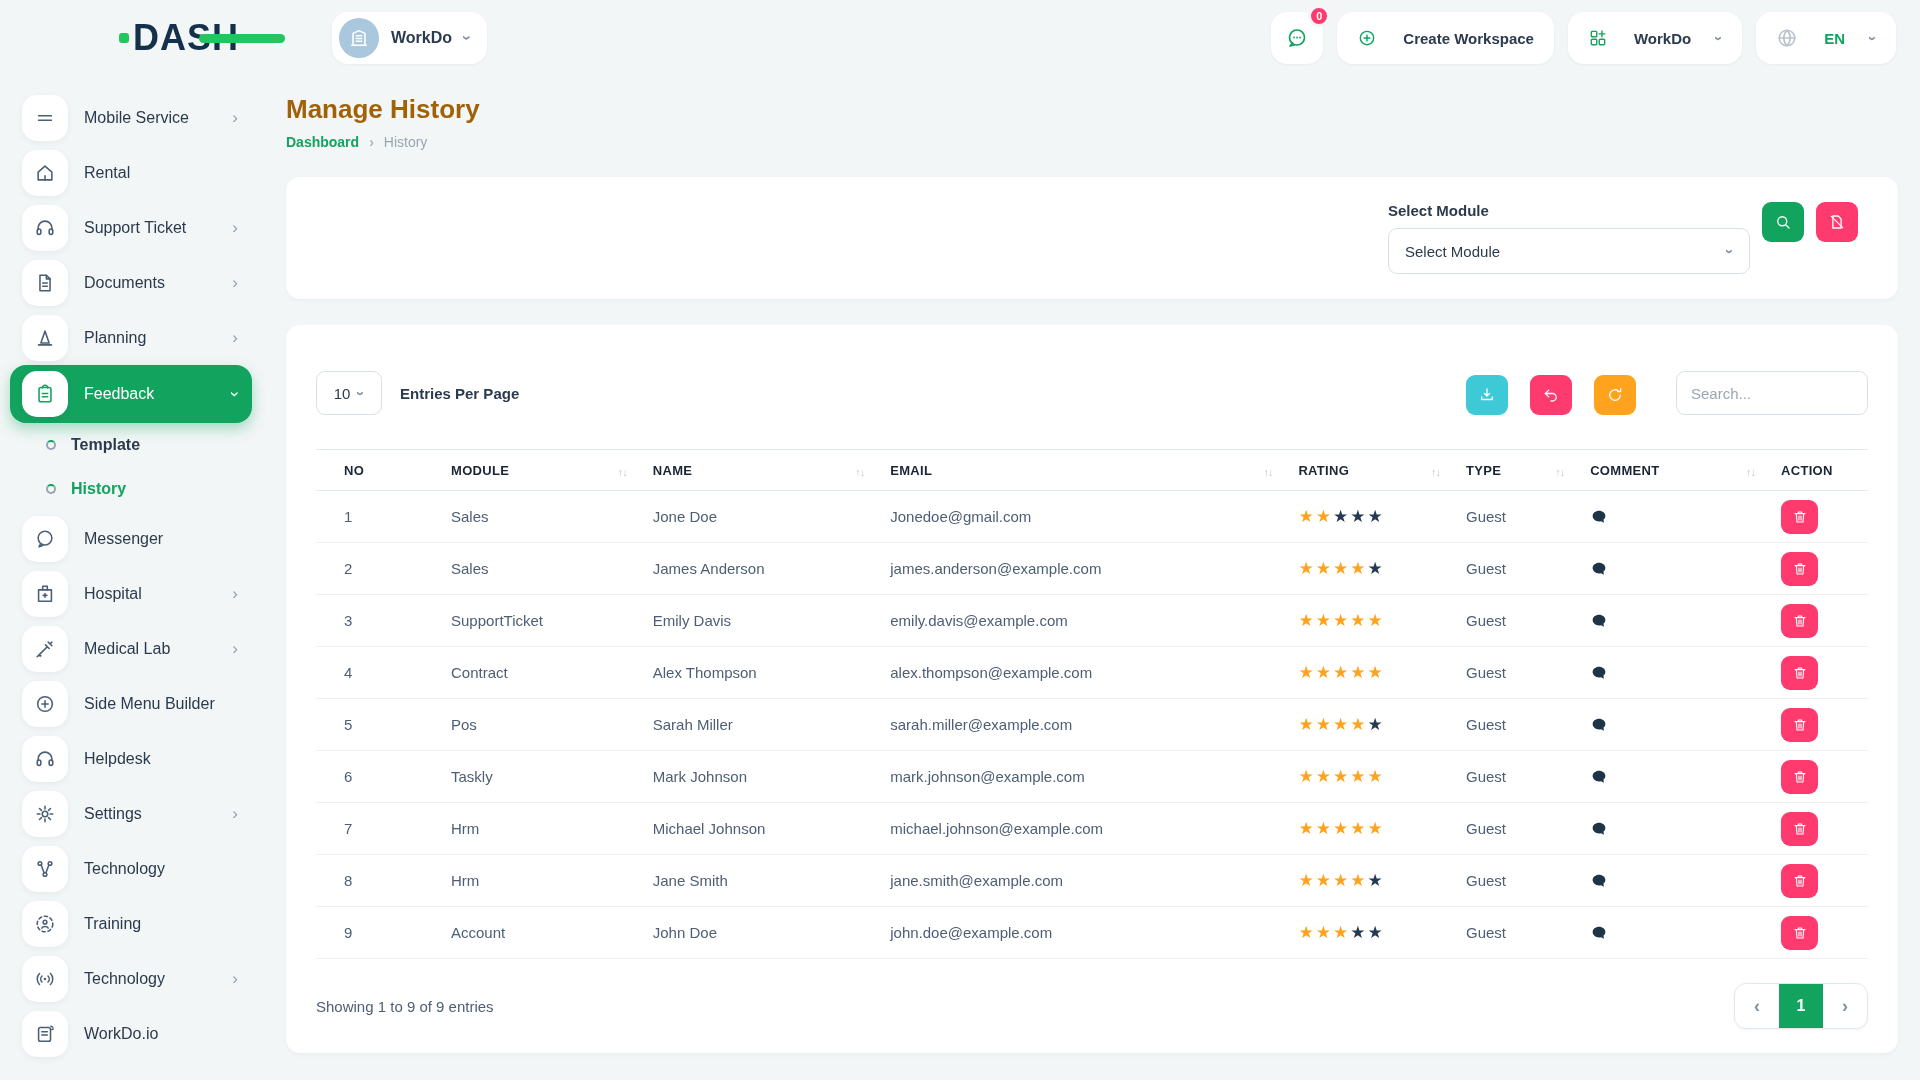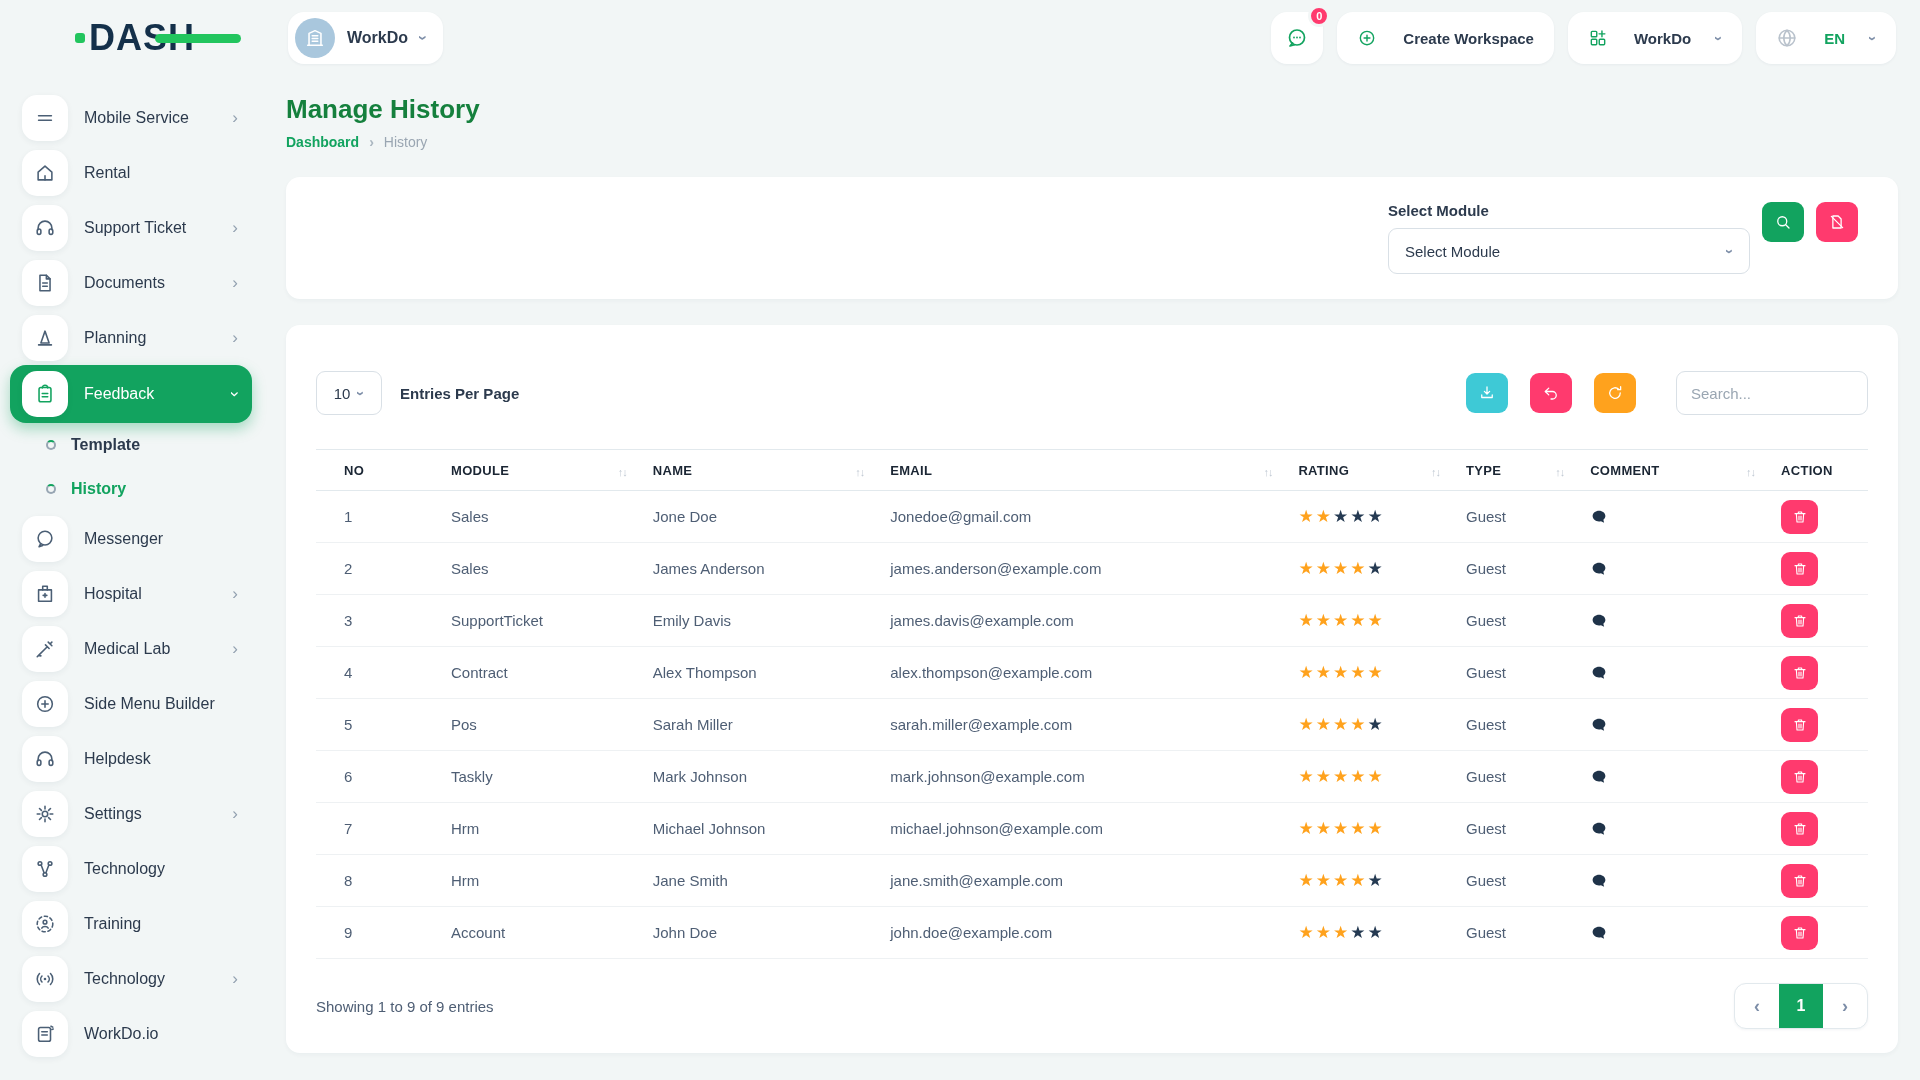--- a/index.html
+++ b/index.html
@@ -12,21 +12,21 @@
   body{
     width:1920px; height:1080px; overflow:hidden; position:relative;
     background:var(--bg); font-family:"Liberation Sans", sans-serif; color:var(--text);
   }
   .ic{display:inline-flex;}
   .ic svg{width:100%; height:100%; fill:none; stroke:currentColor; stroke-width:1.7; stroke-linecap:round; stroke-linejoin:round;}
   .ic16{width:16px;height:16px;} .ic18{width:18px;height:18px;} .ic20{width:20px;height:20px;}
   .ic22{width:22px;height:22px;} .ic24{width:24px;height:24px;}
 
   
-  .topbar{position:absolute; top:0; left:0; right:0; height:76px; display:flex; align-items:center;}
+  .topbar{position:absolute; top:0; left:0; right:0; height:76px; display:flex; align-items:center;padding-left:44px;}
   .logo-area{width:270px; display:flex; justify-content:center; align-items:center;}
   .logo{font-size:36px; font-weight:800; letter-spacing:1px; color:var(--navy); display:flex; align-items:center; position:relative;}
   .logo::before{content:""; width:10px; height:10px; border-radius:3px; background:var(--logo-green); margin-right:4px;}
   .logo::after{content:""; position:absolute; right:-46px; top:17px; width:86px; height:9px; border-radius:5px; background:var(--logo-green);}
   .ws-pill{margin-left:18px; background:#fff; border-radius:16px; height:52px; padding:6px 18px 6px 7px;
     display:flex; align-items:center; gap:12px; cursor:pointer; box-shadow:0 1px 3px rgba(20,48,74,.05);}
   .ws-avatar{width:40px; height:40px; border-radius:50%; background:#A9C7DD; color:#fff; display:flex; align-items:center; justify-content:center;}
   .ws-name{font-size:16px; font-weight:700; color:var(--sbtext);}
   .chev{color:#7D8EA8; font-weight:700; display:inline-block;}
   .chev-down{transform:rotate(90deg);}
@@ -52,21 +52,21 @@
   .sb-item.active .tile{color:var(--green);}
   .sb-item.active .sb-label{color:#fff;}
   .sb-item.active .sb-chev{color:#fff; transform:rotate(90deg);}
   .sb-sub{height:44px; display:flex; align-items:center; gap:15px; padding-left:46px; cursor:pointer;}
   .bullet{width:10px; height:10px; border-radius:50%; border:2px solid #98A6B3; border-top-color:var(--green);}
   .sb-sublabel{font-size:16px; font-weight:700; color:var(--sbtext);}
   .sb-sub.active .sb-sublabel{color:var(--green);}
 
   
   .main{position:absolute; top:76px; left:270px; right:0; bottom:0; padding:14px 22px 0 16px; overflow:hidden;}
-  .page-title{font-size:26px; font-weight:700; color:#15803d; margin-top:4px;}
+  .page-title{font-size:26px; font-weight:700; color:#a16207; margin-top:4px;}
   .breadcrumb{display:flex; align-items:center; gap:10px; margin-top:9px; font-size:14px;}
   .bc-link{color:var(--green); font-weight:600; text-decoration:none; cursor:pointer;}
   .bc-sep{color:#AAB6C0; font-weight:700;}
   .bc-current{color:var(--muted);}
 
   .card{background:var(--card); border-radius:14px; box-shadow:0 2px 4px rgba(20,48,74,.04);}
   .filter-card{margin-top:27px; height:122px; position:relative;}
   .filter-right{position:absolute; right:40px; top:50%; transform:translateY(-50%); display:flex; gap:12px;}
   .select-block{display:flex; flex-direction:column; gap:9px;}
   .select-label{font-size:15px; font-weight:600; color:var(--sbtext);}
@@ -76,21 +76,21 @@
     justify-content:center; cursor:pointer;}
   .filter-right .sq-btn{margin-bottom:3px;}
   .btn-green{background:var(--green);} .btn-pink{background:var(--pink);}
   .btn-cyan{background:var(--cyan);} .btn-orange{background:var(--orange);}
 
   .table-card{margin-top:26px; padding:46px 30px 24px;}
   .controls{display:flex; align-items:center;}
   .pagesize{width:66px; height:44px; border:1px solid #D9E0E6; border-radius:9px; display:flex; align-items:center;
     justify-content:center; gap:9px; font-size:15px; color:var(--sbtext); cursor:pointer;}
   .entries-label{margin-left:18px; font-size:15px; font-weight:600; color:var(--sbtext);}
-  .controls-right{margin-left:auto; display:flex; align-items:center; gap:22px;padding-left:16px;}
+  .controls-right{margin-left:auto; display:flex; align-items:flex-end; gap:22px;padding-left:16px;}
   .search-input{width:192px; height:44px; margin-left:18px; border:1px solid #D9E0E6; border-radius:9px;
     padding:0 14px; font-size:15px; color:var(--sbtext); outline:none; font-family:inherit; background:#fff;}
   .search-input::placeholder{color:var(--muted);}
 
   .table{margin-top:34px;}
   .thead, .tr{display:grid; grid-template-columns:8.7% 13% 15.3% 26.3% 10.8% 8% 12.3% 1fr; align-items:center;}
   .thead{height:42px; border-top:1px solid var(--border); border-bottom:1px solid var(--border);}
   .th{display:flex; align-items:flex-end; justify-content:space-between; font-size:13px; font-weight:700;
     color:var(--head); letter-spacing:.3px; padding-right:26px;}
   .th:first-child{padding-left:28px;}
@@ -541,21 +541,21 @@
                     <path d="M4.5 7h15M9.5 7V4.5h5V7M6.5 7l1 12.5h9l1-12.5M10.5 10.5v6M13.5 10.5v6"></path>
                   </svg>
                 </span>
       </button>
     </div>
   </div>
           <div class="tr">
     <div class="td c-no">3</div>
     <div class="td c-module">SupportTicket</div>
     <div class="td c-name">Emily Davis</div>
-    <div class="td c-email">james.davis@example.com</div>
+    <div class="td c-email">emily.davis@example.com</div>
     <div class="td c-rating"><span class="star filled">★</span><span class="star filled">★</span><span class="star filled">★</span><span class="star filled">★</span><span class="star filled">★</span></div>
     <div class="td c-type">Guest</div>
     <div class="td c-comment">
       <button class="comment-btn">
         <span class="ic ic18">
                   <svg viewBox="0 0 24 24">
                     <path fill="currentColor" stroke="none" d="M12 3.5c-4.7 0-8.5 3.2-8.5 7.2 0 4 3.8 7.2 8.5 7.2.9 0 1.8-.1 2.6-.4l4.2 2-1-3.9c1.6-1.3 2.7-3 2.7-4.9 0-4-3.8-7.2-8.5-7.2z"></path>
                   </svg>
                 </span>
       </button>

